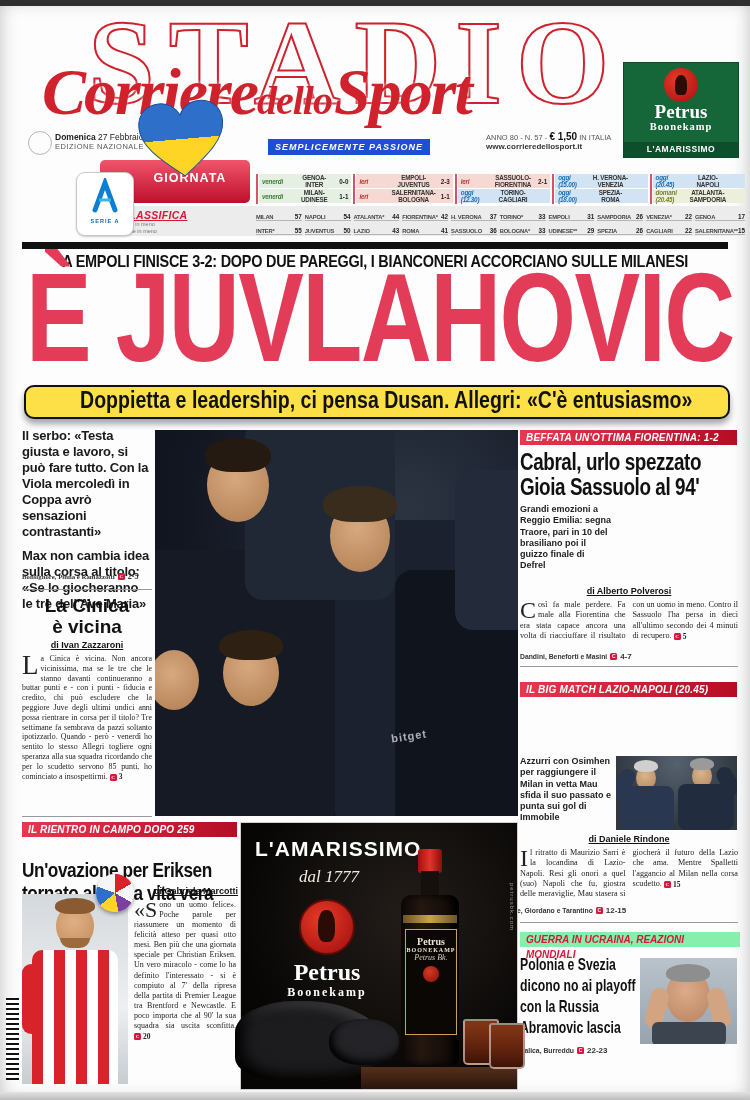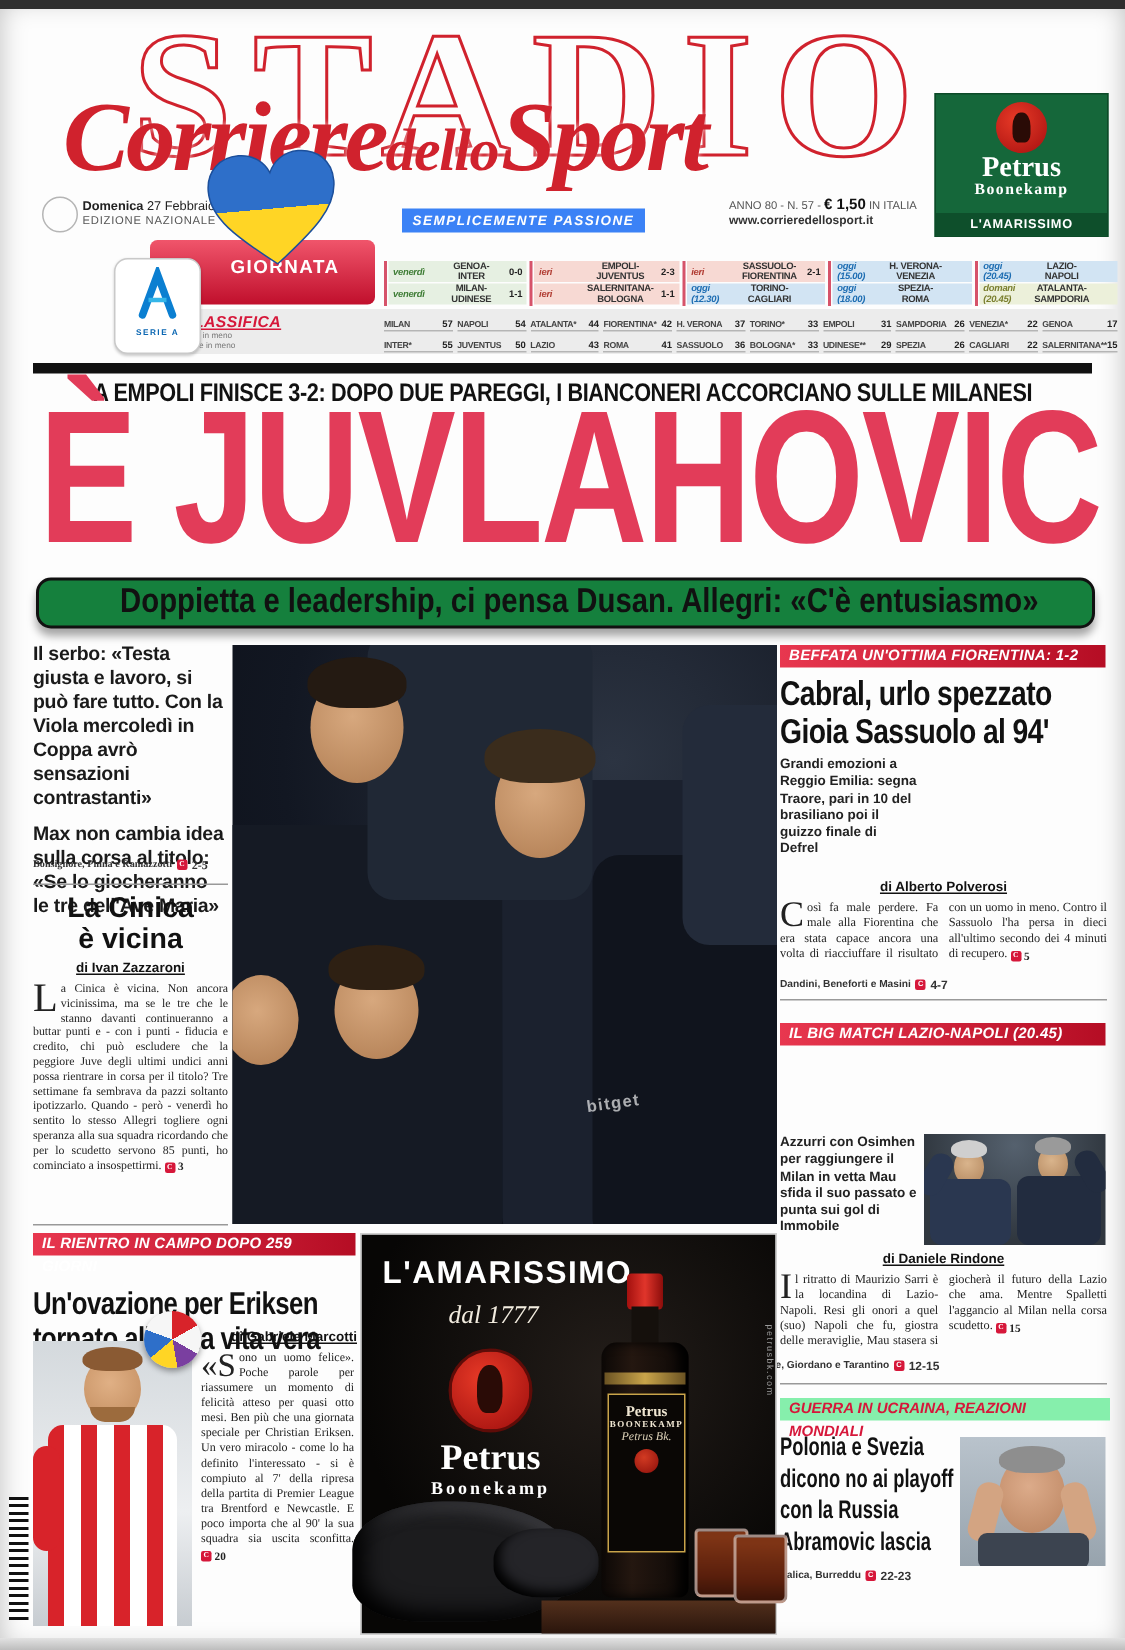--- a/index.html
+++ b/index.html
@@ -8,21 +8,21 @@
   .abs{position:absolute;}
   .cx{display:inline-block;transform:scaleX(.82);transform-origin:0 50%;white-space:nowrap;}
   .cxc{display:inline-block;transform:scaleX(.85);transform-origin:50% 50%;white-space:nowrap;}
   
   #ghost{left:88px;top:-6px;font-family:"Liberation Serif",serif;font-weight:700;font-size:120px;
          letter-spacing:14px;color:transparent;-webkit-text-stroke:2px #d4didn;-webkit-text-stroke:2px #d0222d;z-index:1;}
   #logo{left:42px;top:54px;color:#d0222d;font-family:"Liberation Serif",serif;font-style:italic;font-weight:700;
         z-index:2;display:flex;align-items:baseline;text-shadow:0 0 4px rgba(255,255,255,.7);}
   #logo .big{font-size:66px;letter-spacing:-2px;}
   #logo .small{font-size:40px;margin:0 2px 0 0;letter-spacing:-1px;}
-  #tagline{left:268px;top:139px;width:162px;height:16px;background:#3b82f6;color:#fff;font-size:9px;
+  #tagline{left:268px;top:139px;width:162px;height:16px;background:#1d4ed8;color:#fff;font-size:9px;
            font-weight:700;font-style:italic;text-align:center;line-height:16px;letter-spacing:1px;z-index:4;}
   .tiny{font-size:7.5px;color:#555;}
   #petrus-top{left:623px;top:62px;width:114px;height:94px;background:#15673a;z-index:3;text-align:center;
               border:1px solid #0d4a28;}
   #petrus-top .circle{margin:5px auto 1px;width:34px;height:34px;border-radius:50%;
       background:radial-gradient(circle at 40% 35%,#e83a27,#a50f0f);position:relative;}
   #petrus-top .circle:after{content:"";position:absolute;left:11px;top:7px;width:12px;height:20px;
       background:#2a0b06;border-radius:45% 45% 30% 30%;}
   #petrus-top .p1{color:#fff;font-family:"Liberation Serif",serif;font-weight:700;font-size:19px;line-height:18px;}
   #petrus-top .p2{color:#fff;font-family:"Liberation Serif",serif;font-weight:700;font-size:10.5px;letter-spacing:1px;line-height:12px;}
@@ -51,21 +51,21 @@
   .c-olive{background:#ecf0da;} .c-olive .fx-day{color:#7a7f2f;}
   #standings{left:256px;top:208px;width:489px;height:27px;display:flex;gap:3px;}
   .st-col{flex:1;display:flex;flex-direction:column;justify-content:space-between;}
   .st-row{display:flex;justify-content:space-between;align-items:flex-end;border-bottom:1px solid #b5b5b5;height:12px;}
   .st-team{font-size:5.8px;font-weight:700;color:#444;letter-spacing:-.2px;}
   .st-pts{font-size:6.3px;font-weight:800;color:#222;}
   
   #kickbar{left:22px;top:242px;width:706px;height:7px;background:#111;}
   #kicker{left:0;top:252px;width:750px;text-align:center;font-size:17px;font-weight:800;color:#111;letter-spacing:-.3px;}
   #headline{left:26px;top:268px;font-size:126px;line-height:100px;font-weight:800;color:#e23c59;letter-spacing:-2px;}
-  #subhead{left:24px;top:385px;width:702px;height:30px;background:#15803d;border:2.5px solid #111;border-radius:10px;
+  #subhead{left:24px;top:385px;width:702px;height:30px;background:#fde047;border:2.5px solid #111;border-radius:10px;
       box-shadow:0 5px 6px rgba(0,0,0,.35);text-align:center;line-height:27px;font-size:23px;font-weight:800;color:#111;}
   
   .red-label{height:15px;background:linear-gradient(90deg,#e8374f,#b50d24);color:#fff;font-weight:800;font-style:italic;
       font-size:10px;line-height:15px;padding:0 6px;letter-spacing:.2px;}
   .yellow-label{height:15px;background:#86efac;color:#d6173a;font-weight:800;font-style:italic;
       font-size:10px;line-height:15px;padding:0 6px;}
   .sec-title{font-weight:800;color:#111;font-size:23px;line-height:25px;letter-spacing:-.5px;}
   .sec-title .cx{transform:scaleX(.82);}
   .byline{font-weight:800;font-size:9px;color:#111;text-decoration:underline;text-align:center;}
   .serif-body{font-family:"Liberation Serif",serif;color:#222;text-align:justify;}

